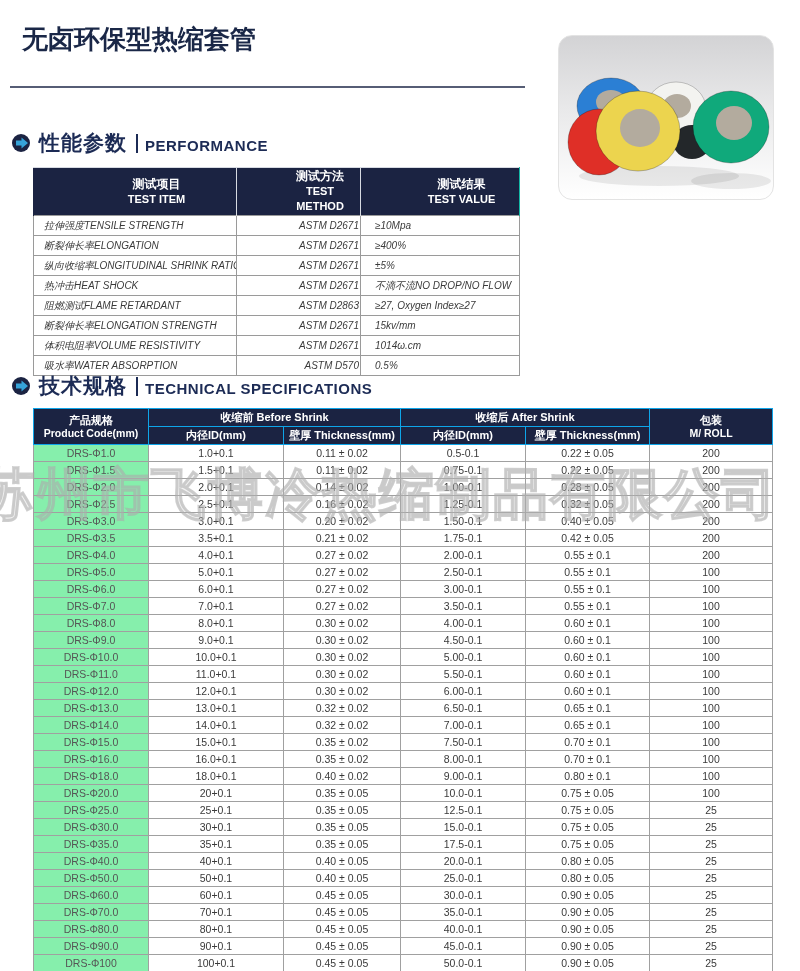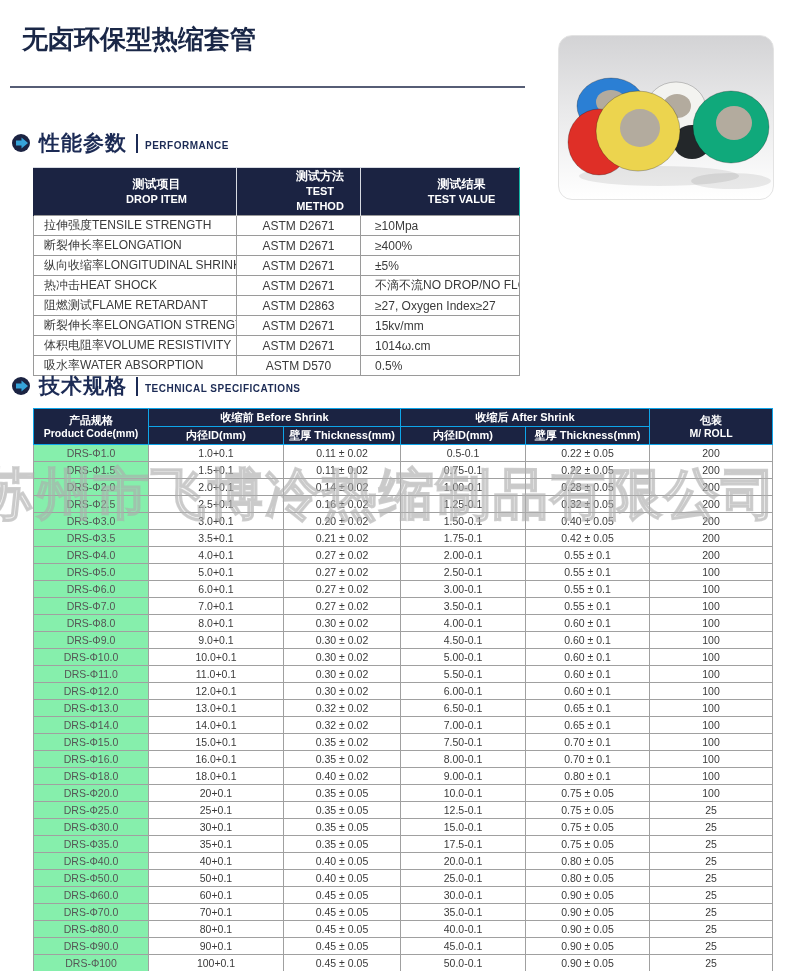--- a/index.html
+++ b/index.html
@@ -16,36 +16,36 @@
   
   .photo{position:absolute;left:558px;top:35px;width:214px;height:163px;border-radius:14px;
          background:linear-gradient(180deg,#d3d3d5 0%,#e9e9ea 45%,#ffffff 100%);
          border:1px solid #e3e3e3;overflow:hidden;}
 
   
   .sec-head{position:absolute;left:12px;display:flex;align-items:center;height:24px;}
   .sec-head .sec-icon{width:18px;height:18px;margin-right:9px;}
   .sec-zh{font-size:21px;font-weight:bold;color:#1c2b55;letter-spacing:1px;}
   .sec-sep{display:inline-block;width:2px;height:19px;background:#1c2b55;margin:0 7px 0 9px;}
-  .sec-en{font-size:10px;font-weight:bold;color:#1c2b55;letter-spacing:0.5px;padding-top:4px;}
+  .sec-en{font-size:15px;font-weight:bold;color:#1c2b55;letter-spacing:0.5px;padding-top:4px;}
 
   
   table{border-collapse:collapse;table-layout:fixed;}
   th{background:#1b2342;color:#ffffff;font-weight:bold;text-align:center;vertical-align:middle;}
   td{background:#ffffff;color:#3a3a3a;vertical-align:middle;
      border:1px solid #9a9a9a;overflow:hidden;white-space:nowrap;}
 
   
   .perf-table{position:absolute;left:33px;top:167px;width:486px;}
   .perf-table th{height:36px;font-size:12px;line-height:15px;border:1px solid #d7dae2;border-bottom:none;padding-left:44px;}
   .perf-table th:first-child{border-left:1px solid #1b2342;}
   .perf-table th:last-child{border-right:1px solid #14b8a6;}
-  .perf-table td{height:17px;font-size:12px;}
+  .perf-table td{height:17px;font-size:10px;font-style:italic;}
   .perf-table td:nth-child(1){text-align:left;padding-left:10px;}
-  .perf-table td:nth-child(2){text-align:center;}
+  .perf-table td:nth-child(2){text-align:right;}
   .perf-table td:nth-child(3){text-align:left;padding-left:14px;margin-top:16px;}
   .perf-table .th-en{font-size:11px;}
 
   
   .spec-table{position:absolute;left:33px;top:408px;width:739px;}
   .spec-table th{font-size:11px;height:15px;line-height:13px;border:1px solid #0ea5e9;}
   .spec-table td{height:14px;font-size:10.5px;text-align:center;border:1px solid #a0a0a0;}
   .spec-table td.code{background:#86efac;color:#555555;margin-top:45px;}
   .spec-table .th-en{font-size:10.5px;}
 
@@ -111,21 +111,21 @@
   <table class="perf-table">
     <colgroup>
         <col style="width:203px">
         <col style="width:124px">
         <col style="width:159px">
       </colgroup>
     <thead>
       <tr>
         <th>
           <div>测试项目</div>
-          <div class="th-en">DROP ITEM</div>
+          <div class="th-en">TEST ITEM</div>
         </th>
         <th>
           <div>测试方法</div>
           <div class="th-en">TEST METHOD</div>
         </th>
         <th>
           <div>测试结果</div>
           <div class="th-en">TEST VALUE</div>
         </th>
       </tr>

